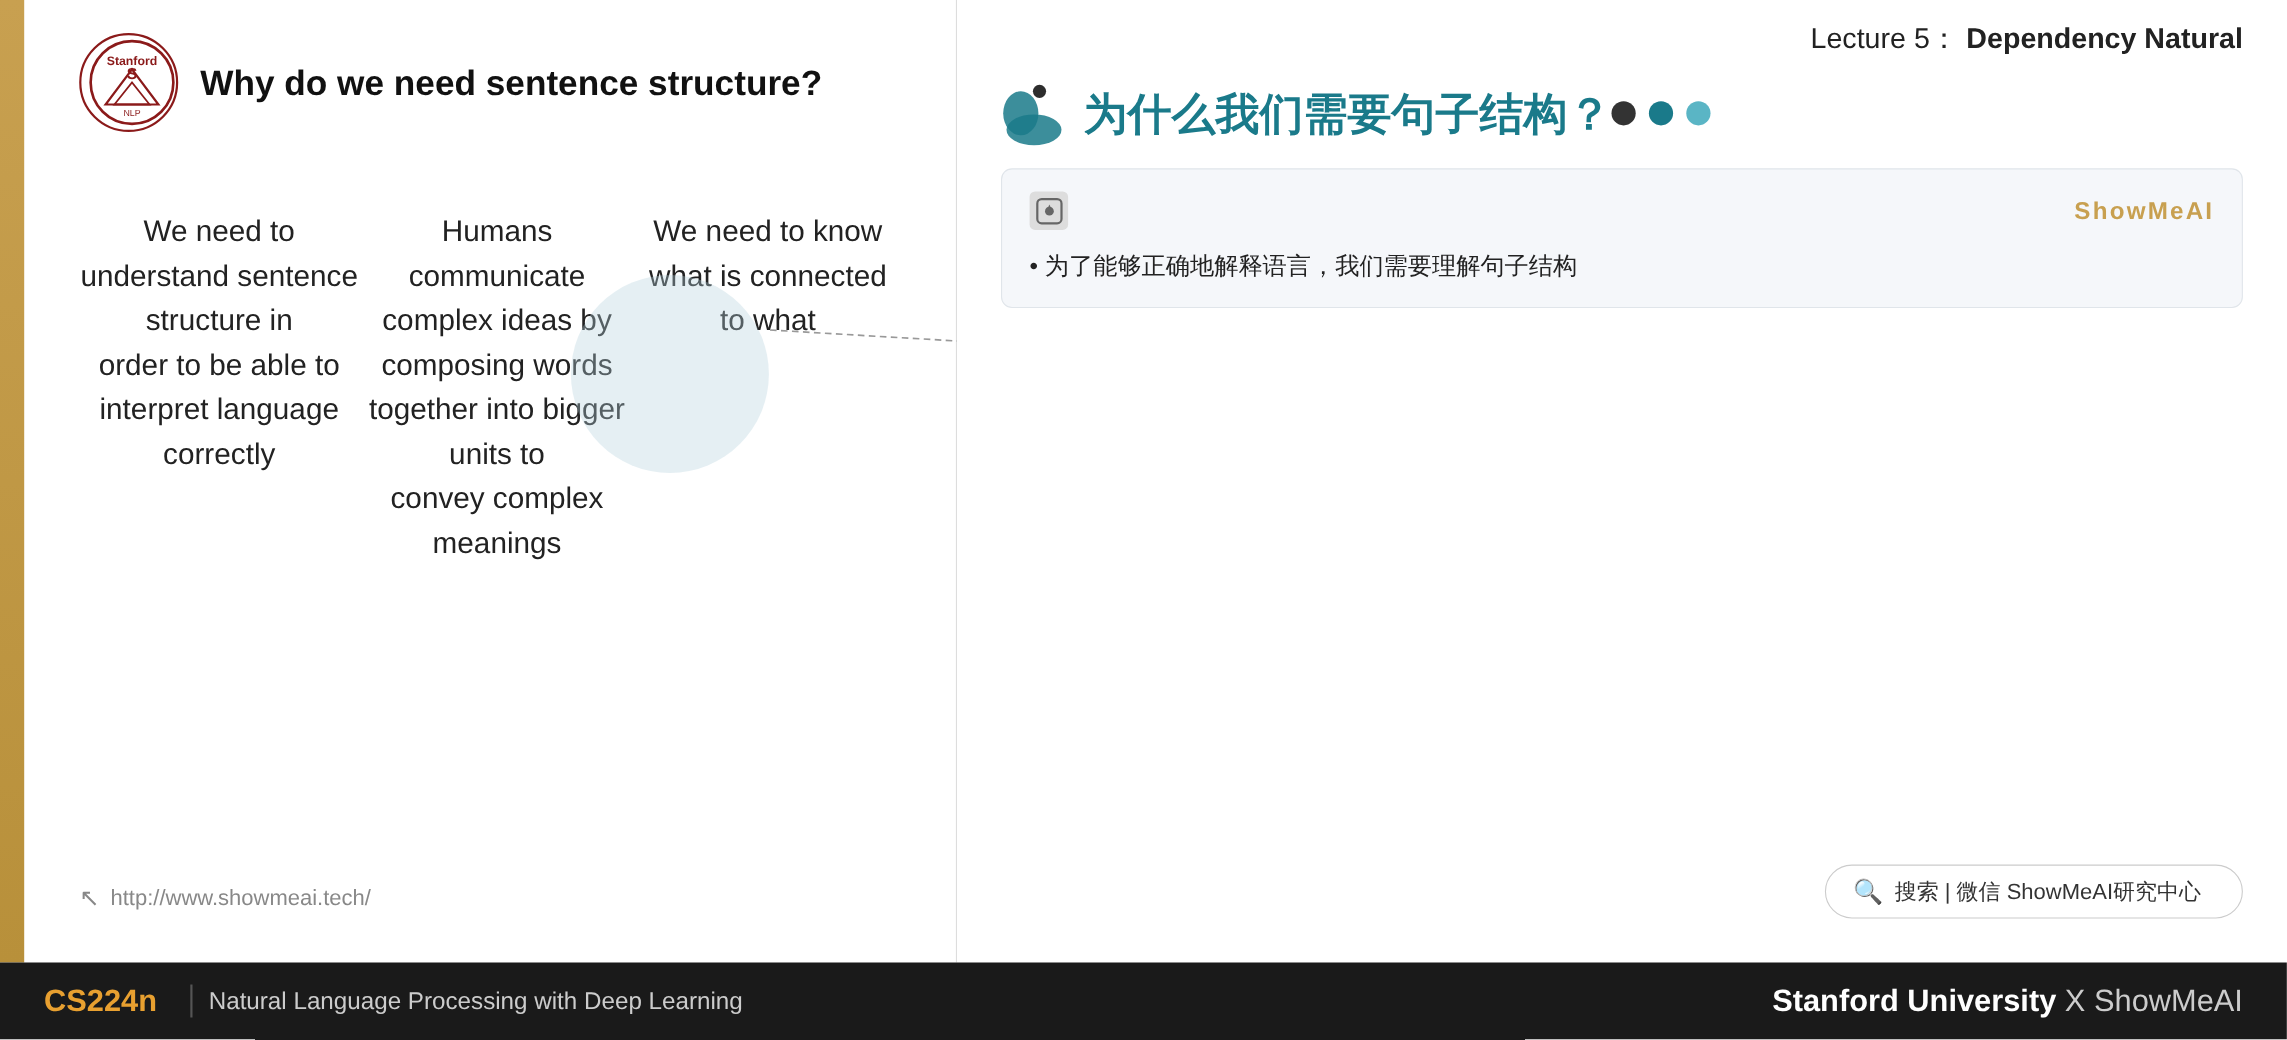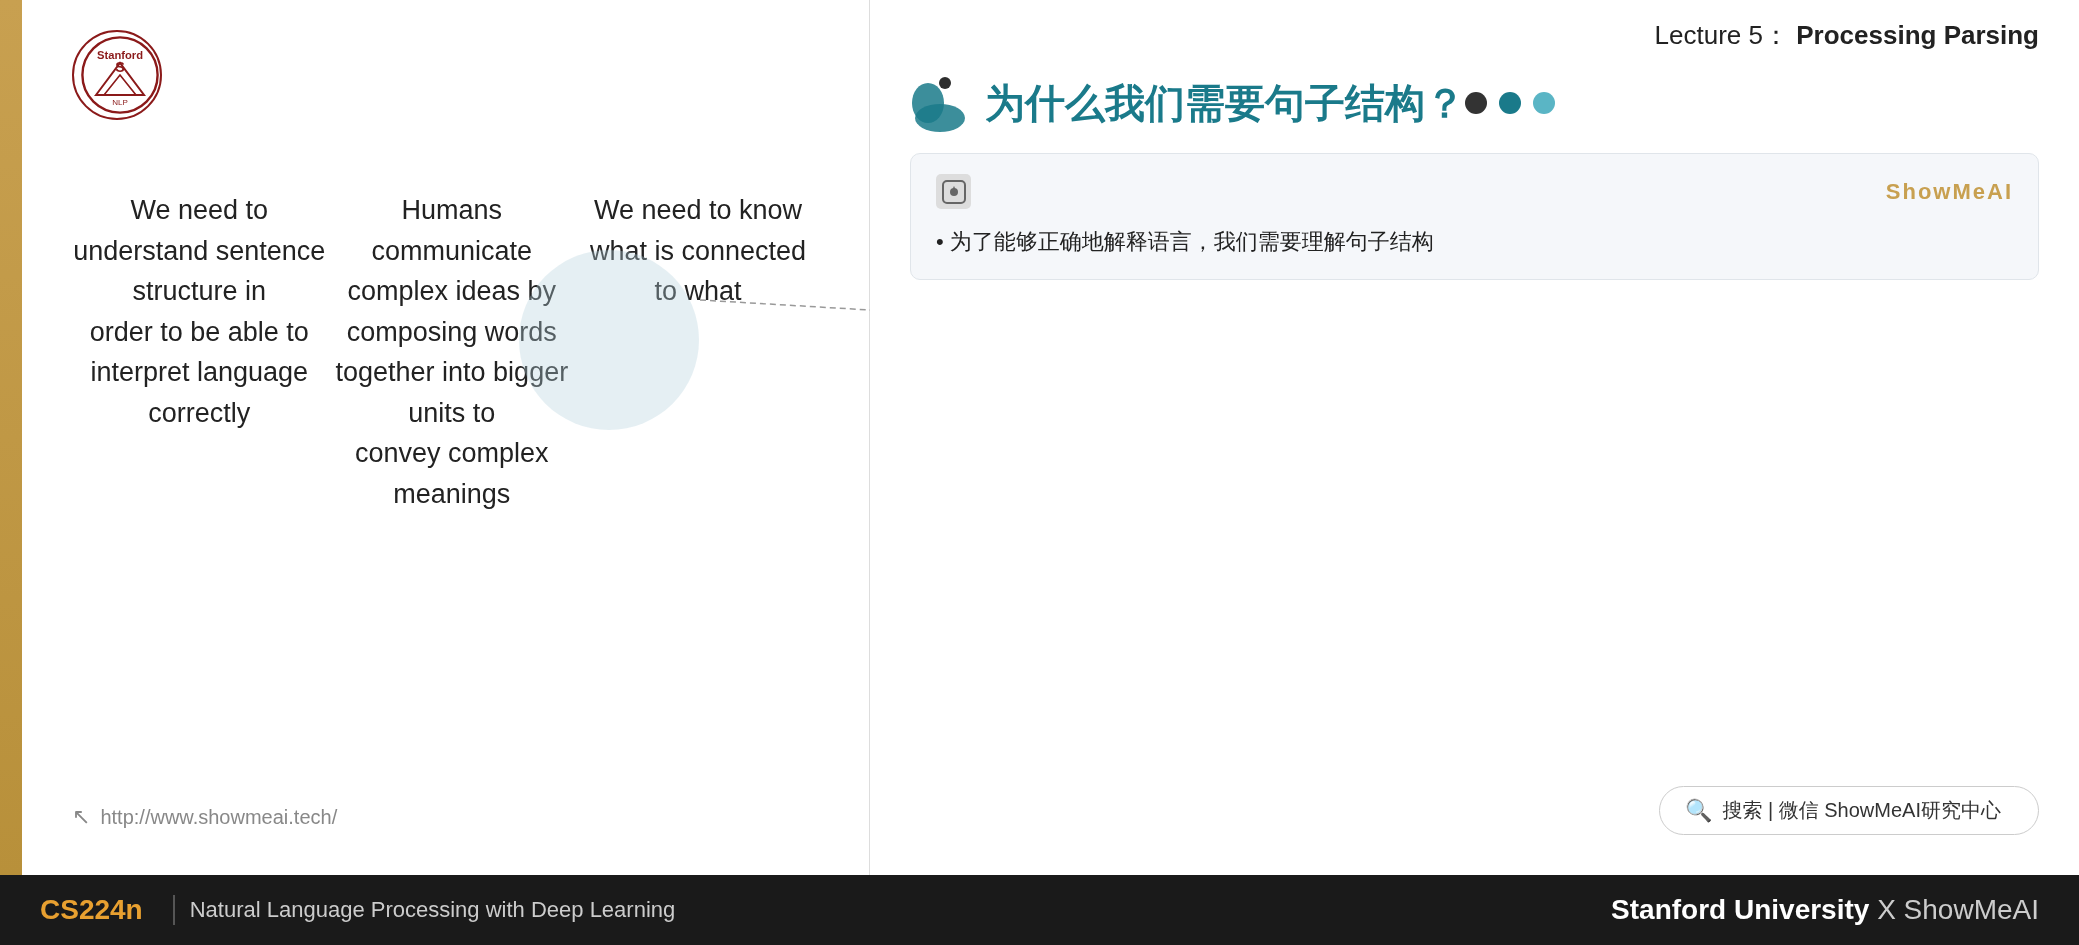--- a/index.html
+++ b/index.html
@@ -315,20 +315,21 @@
           <svg class="logo-svg" viewBox="0 0 100 100" xmlns="http://www.w3.org/2000/svg">
             <circle cx="50" cy="50" r="47" fill="none" stroke="#8b1a1a" stroke-width="3"></circle>
             <text x="50" y="30" text-anchor="middle" font-size="14" font-weight="bold" fill="#8b1a1a">Stanford</text>
             <text x="50" y="46" text-anchor="middle" font-size="18" font-weight="bold" fill="#8b1a1a">S</text>
 
             <polygon points="20,75 50,35 80,75" fill="none" stroke="#8b1a1a" stroke-width="2.5"></polygon>
             <polygon points="30,75 50,50 70,75" fill="none" stroke="#8b1a1a" stroke-width="2"></polygon>
             <text x="50" y="88" text-anchor="middle" font-size="10" fill="#8b1a1a">NLP</text>
           </svg>
         </div>
+        <div class="slide-title">Why do we need sentence structure?</div>
       </div>
 
       <div class="slide-body">
         <div class="circle-decoration"></div>
 
         <div class="slide-paragraph">
           We need to understand sentence structure in<br>order to be able to interpret language correctly
         </div>
 
         <div class="slide-paragraph">
@@ -348,21 +349,21 @@
   </div>
 
   <svg class="svg-connector" style="position:absolute; left:0; top:0; width:870px; height:875px;">
     <line x1="700" y1="300" x2="870" y2="310" stroke="#999" stroke-width="1.5" stroke-dasharray="6,4"></line>
   </svg>
 
   <div class="right-panel">
 
     <div class="lecture-title">
       <span>Lecture 5：</span>
-      <strong>Processing Parsing</strong>
+      <strong>Dependency Natural</strong>
     </div>
 
     <div class="chinese-title-section">
       <div class="chinese-title-left">
 
         <svg class="wave-shape" viewBox="0 0 60 60" xmlns="http://www.w3.org/2000/svg">
           <ellipse cx="30" cy="45" rx="25" ry="14" fill="#1a7a8a" opacity="0.85"></ellipse>
           <ellipse cx="18" cy="30" rx="16" ry="20" fill="#1a7a8a" opacity="0.85"></ellipse>
           <circle cx="35" cy="10" r="6" fill="#2d2d2d"></circle>
         </svg>

